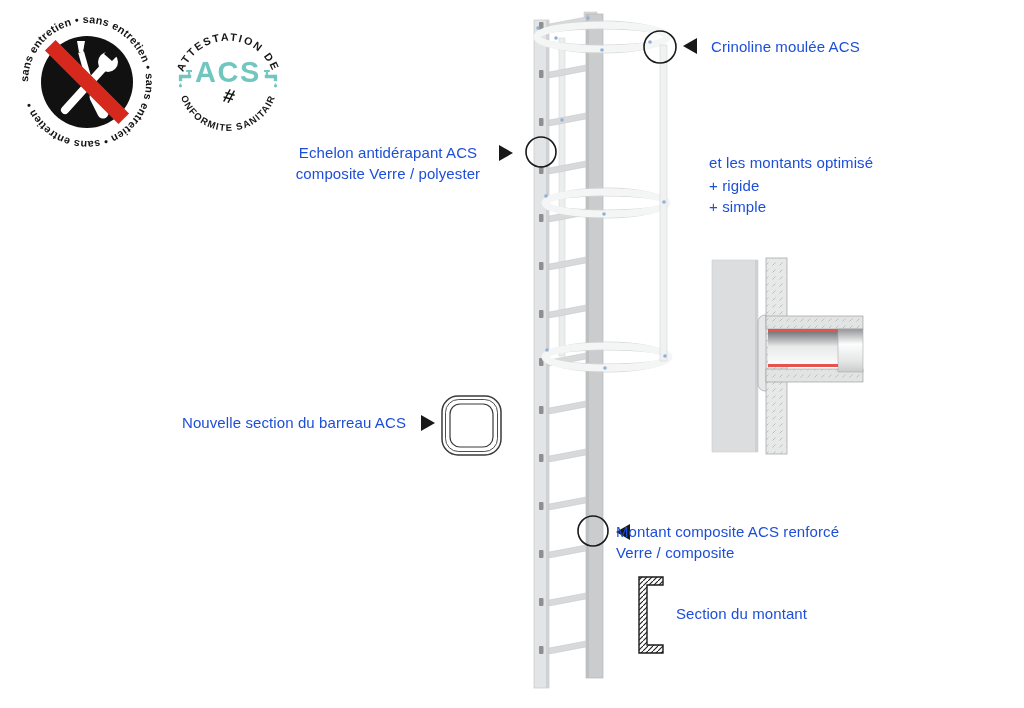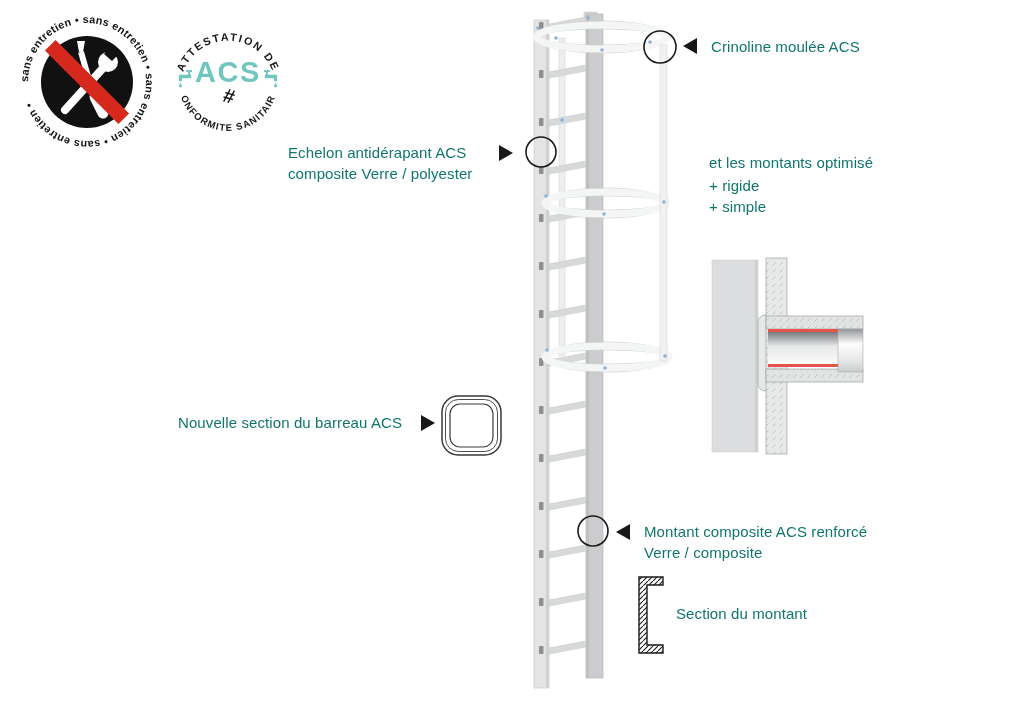--- a/index.html
+++ b/index.html
@@ -1,21 +1,21 @@
 <!DOCTYPE html>
 <html><head>
 <meta charset="utf-8">
 <style>
   html,body { margin:0; padding:0; }
   body { width:1024px; height:708px; background:#ffffff; position:relative;
          font-family:"Liberation Sans", sans-serif; overflow:hidden; }
   .abs { position:absolute; }
-  .lbl { position:absolute; font-size:15px; color:#0f766e; line-height:21px;
+  .lbl { position:absolute; font-size:15px; color:#1d4ed8; line-height:21px;
          letter-spacing:0.1px; white-space:nowrap; }
-  .r   { text-align:left; }
+  .r   { text-align:center; }
   .tri-left  { position:absolute; width:0; height:0;
                border-top:8px solid transparent; border-bottom:8px solid transparent;
                border-right:14px solid #181818; }
   .tri-right { position:absolute; width:0; height:0;
                border-top:8px solid transparent; border-bottom:8px solid transparent;
                border-left:14px solid #181818; }
   svg text { font-family:"Liberation Sans", sans-serif; }
 </style>
 </head>
 <body>
@@ -213,18 +213,18 @@
   <div style="margin-top:2px">+ rigide</div>
   <div>+ simple</div>
 </div>
 
 <div class="lbl r" style="left:178px;top:412px;width:232px">
   <div>Nouvelle section du barreau ACS</div>
 </div>
 <div class="tri-right" style="left:421px;top:415px"></div>
 
 <div class="tri-left" style="left:616px;top:524px"></div>
-<div class="lbl" style="left:644px;top:521px">
+<div class="lbl" style="left:616px;top:521px">
   <div>Montant composite ACS renforcé</div>
   <div>Verre / composite</div>
 </div>
 
 <div class="lbl" style="left:676px;top:603px">Section du montant</div>
 
 </body></html>

